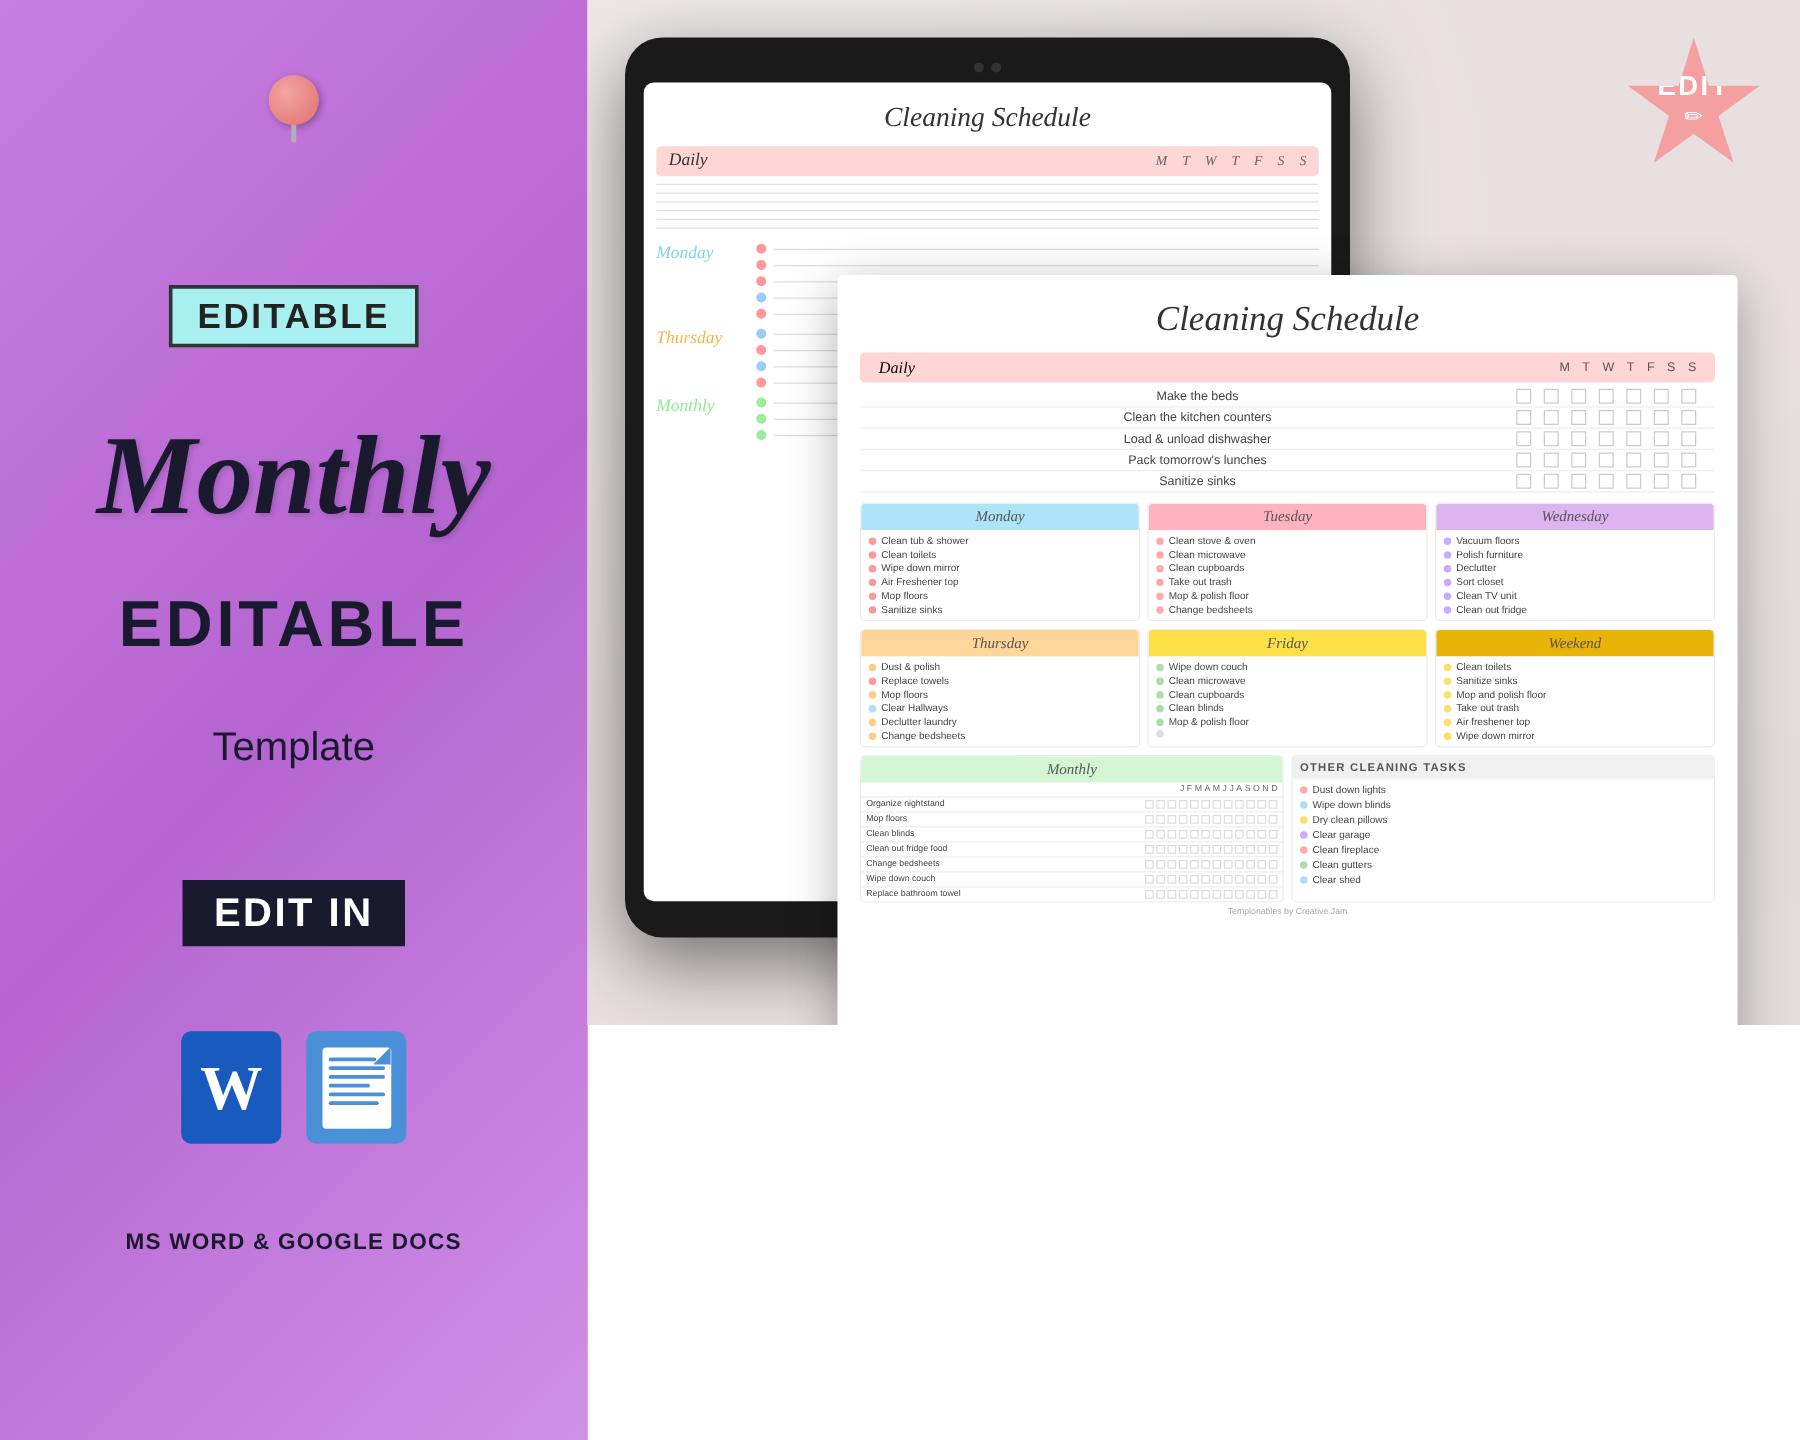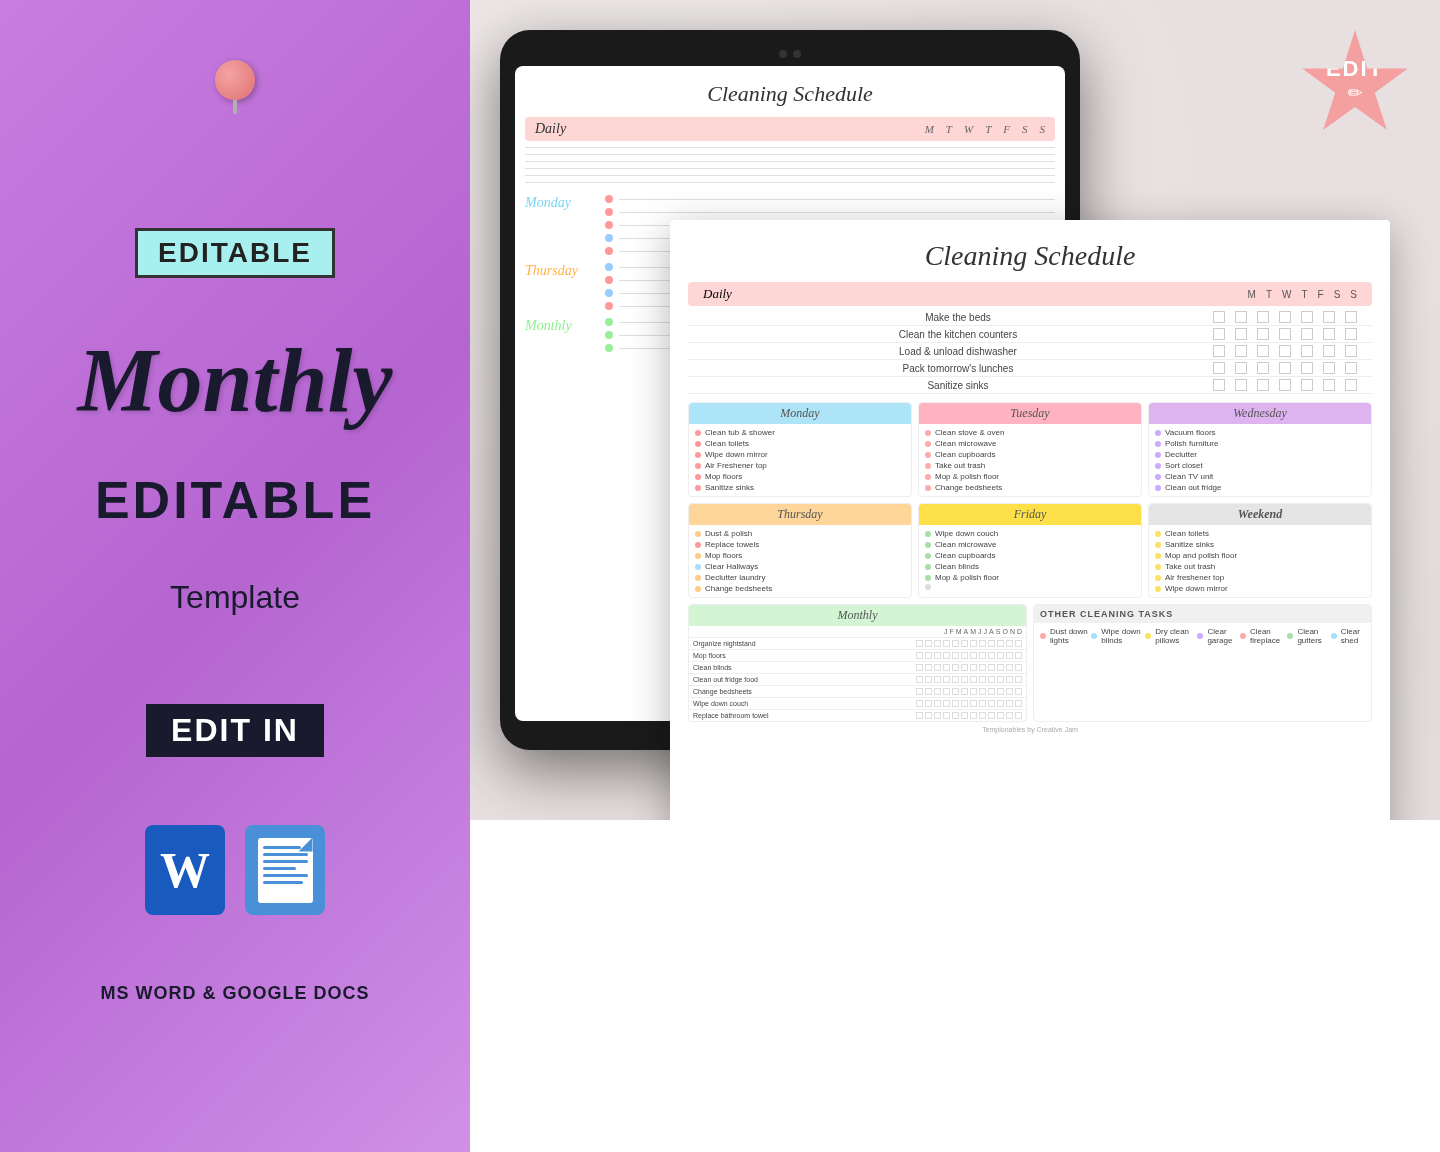--- a/index.html
+++ b/index.html
@@ -421,21 +421,21 @@
       font-style: italic;
       font-family: Georgia, serif;
       padding: 3px;
       border-radius: 3px 3px 0 0;
     }
     .header-blue { background: #aee4f7; color: #555; }
     .header-pink { background: #ffb3c1; color: #555; }
     .header-purple { background: #ddb3f0; color: #555; }
     .header-orange { background: #ffd699; color: #555; }
     .header-green { background: #fde047; color: #555; }
-    .header-yellow { background: #e5e5e5; color: #555; font-weight: bold; }
+    .header-yellow { background: #eab308; color: #555; }
 
     .doc-day-items {
       padding: 4px 6px;
       display: flex;
       flex-direction: column;
       gap: 2px;
     }
     .doc-day-item {
       display: flex;
       align-items: center;
@@ -501,21 +501,21 @@
       background: #f0f0f0;
       font-size: 9px;
       font-weight: 700;
       letter-spacing: 1px;
       color: #555;
       padding: 4px 6px;
     }
     .doc-other-items {
       padding: 4px 6px;
       display: flex;
-      flex-direction: row;
+      flex-direction: column;
       gap: 3px;
     }
     .doc-other-item {
       display: flex;
       align-items: center;
       gap: 4px;
       font-size: 8px;
       color: #444;
     }
     .doc-other-dot {

